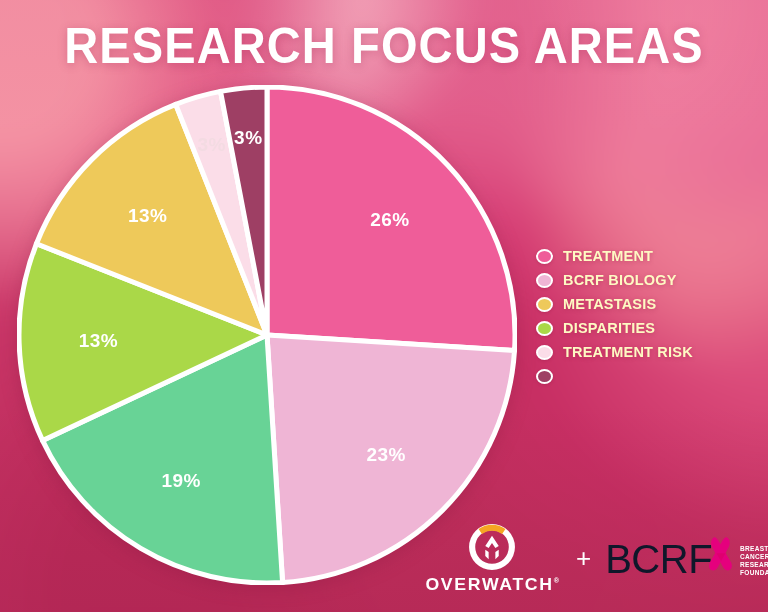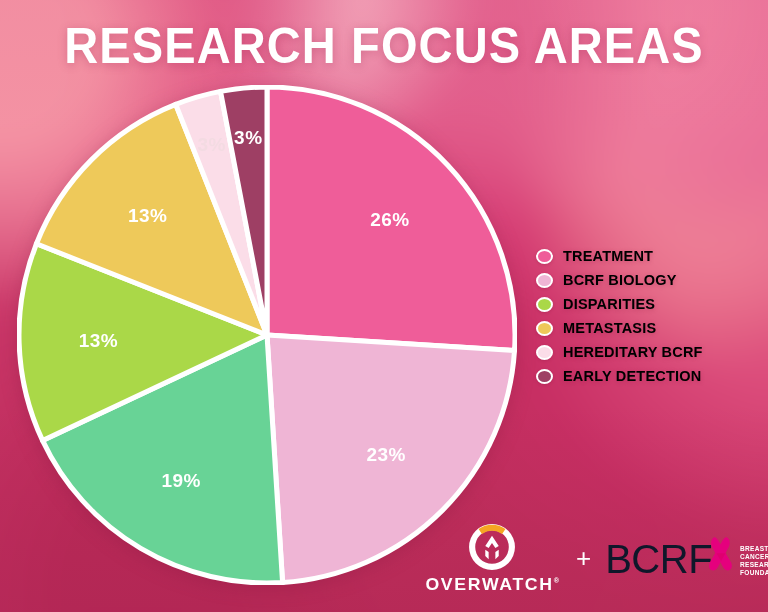--- a/index.html
+++ b/index.html
@@ -86,21 +86,21 @@
   }
   .legend-swatch{
     width:17px; height:15px;
     border-radius:50%;
     border:2.2px solid #ffffff;
     flex:0 0 auto;
     margin-right:10px;
     box-shadow:0 1px 3px rgba(130,20,60,.25);
   }
   .legend-label{
-    color:#000000;
+    color:#fef9c3;
     font-size:14.5px;
     font-weight:bold;
     letter-spacing:.2px;
     white-space:nowrap;
     text-shadow:0 1px 4px rgba(150,25,70,.35);
   }
 
   
   #footer{
     position:absolute;
@@ -190,34 +190,33 @@
 <div id="legend">
   <div class="legend-row">
     <span class="legend-swatch" style="background: rgb(239, 93, 153);"></span>
     <span class="legend-label">TREATMENT</span>
   </div>
   <div class="legend-row">
     <span class="legend-swatch" style="background: rgb(239, 181, 213);"></span>
     <span class="legend-label">BCRF BIOLOGY</span>
   </div>
   <div class="legend-row">
+    <span class="legend-swatch" style="background: rgb(238, 201, 90);"></span>
+    <span class="legend-label">METASTASIS</span>
+  </div>
+  <div class="legend-row">
     <span class="legend-swatch" style="background: rgb(170, 216, 72);"></span>
     <span class="legend-label">DISPARITIES</span>
   </div>
   <div class="legend-row">
-    <span class="legend-swatch" style="background: rgb(238, 201, 90);"></span>
-    <span class="legend-label">METASTASIS</span>
-  </div>
-  <div class="legend-row">
     <span class="legend-swatch" style="background: rgb(251, 221, 232);"></span>
-    <span class="legend-label">HEREDITARY BCRF</span>
+    <span class="legend-label">TREATMENT RISK</span>
   </div>
   <div class="legend-row">
     <span class="legend-swatch" style="background: rgb(158, 63, 100);"></span>
-    <span class="legend-label">EARLY DETECTION</span>
   </div>
 </div>
 
 <div id="footer">
 
   <div id="ow-logo">
     <svg id="ow-mark" viewBox="0 0 100 100">
       <path d="M50 9 A41 41 0 0 1 91 50 A41 41 0 0 1 50 91 A41 41 0 0 1 9 50 A41 41 0 0 1 50 9 Z
                M50 20 A30 30 0 0 0 20 50 A30 30 0 0 0 50 80 A30 30 0 0 0 80 50 A30 30 0 0 0 50 20 Z" fill="#ffffff" fill-rule="evenodd"></path>
       <path d="M26 18 A41 41 0 0 1 74 18 L68 27 A30 30 0 0 0 32 27 Z" fill="#f5a623"></path>

